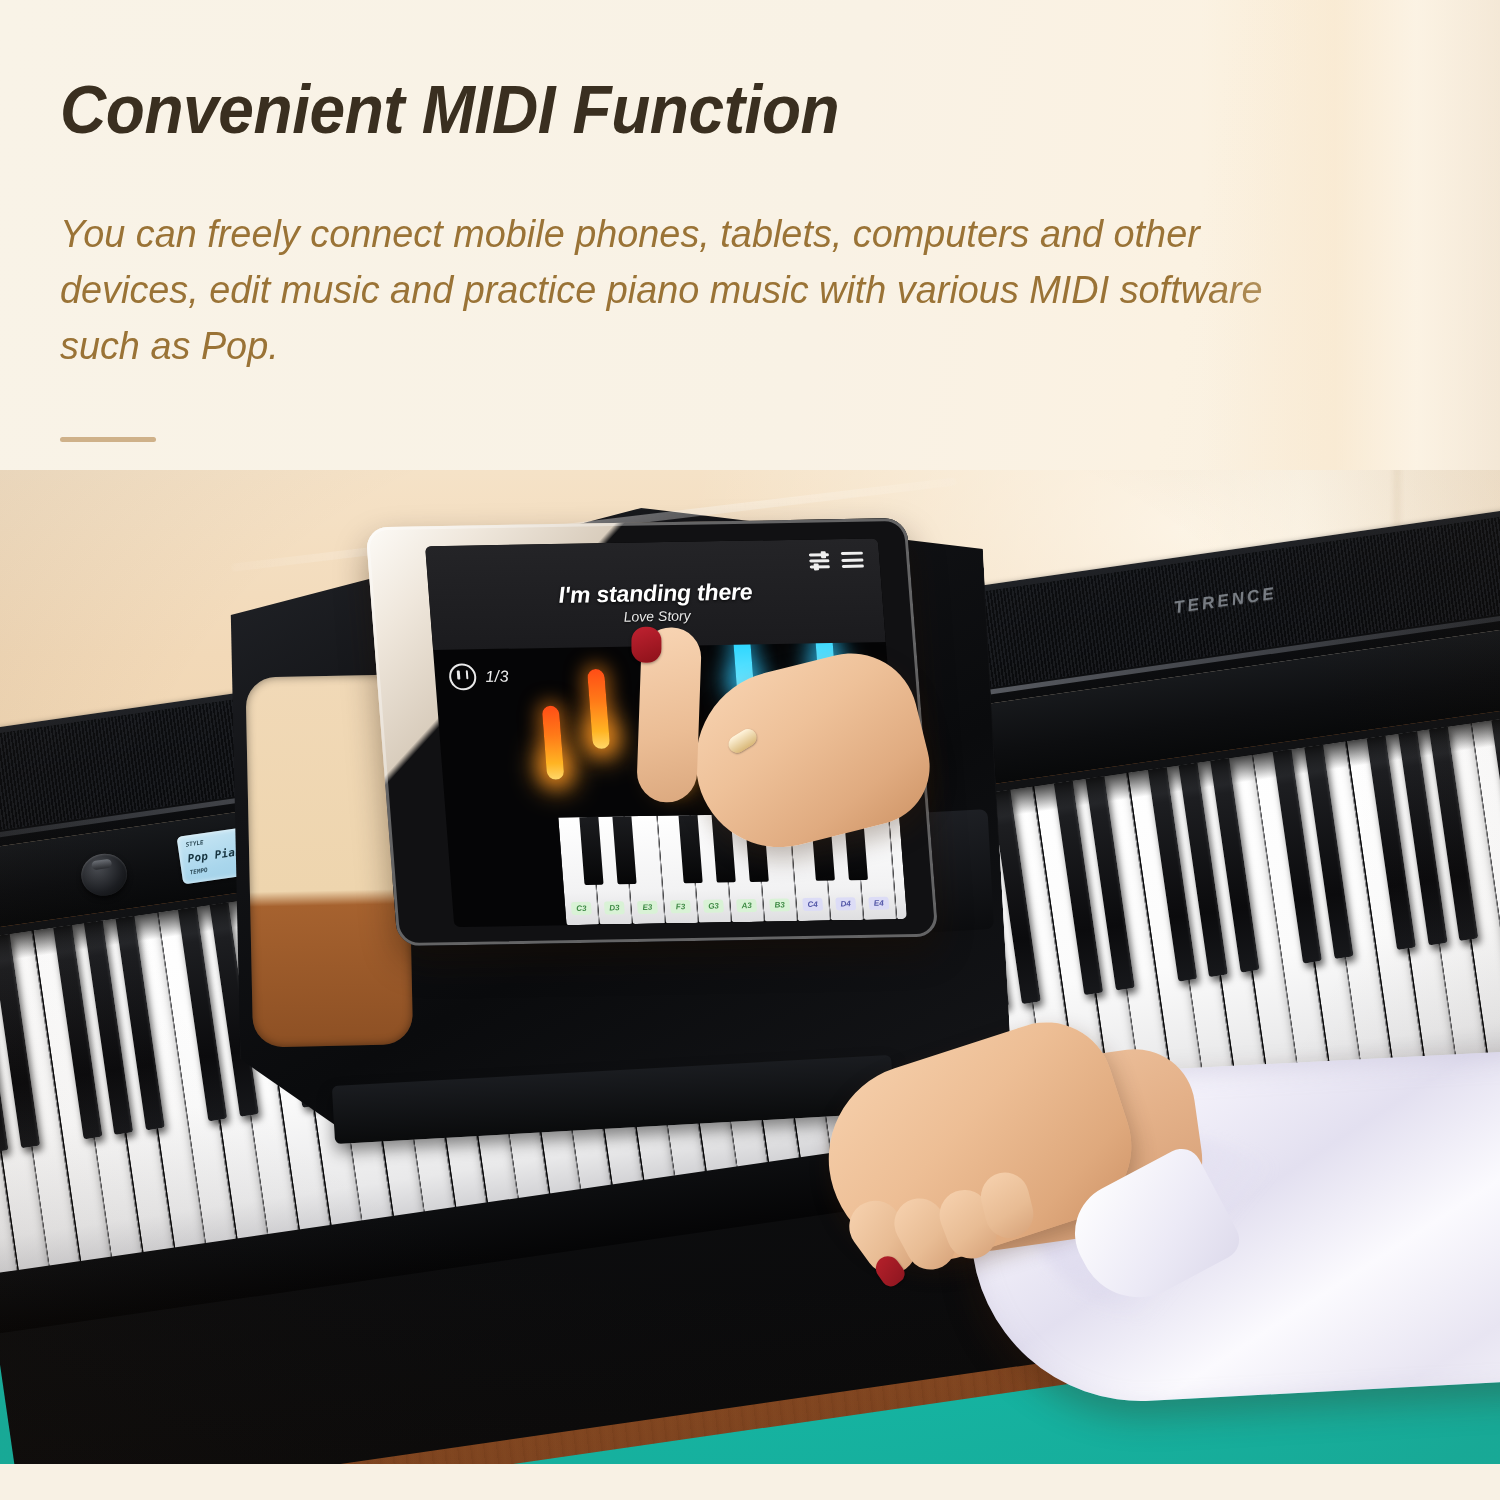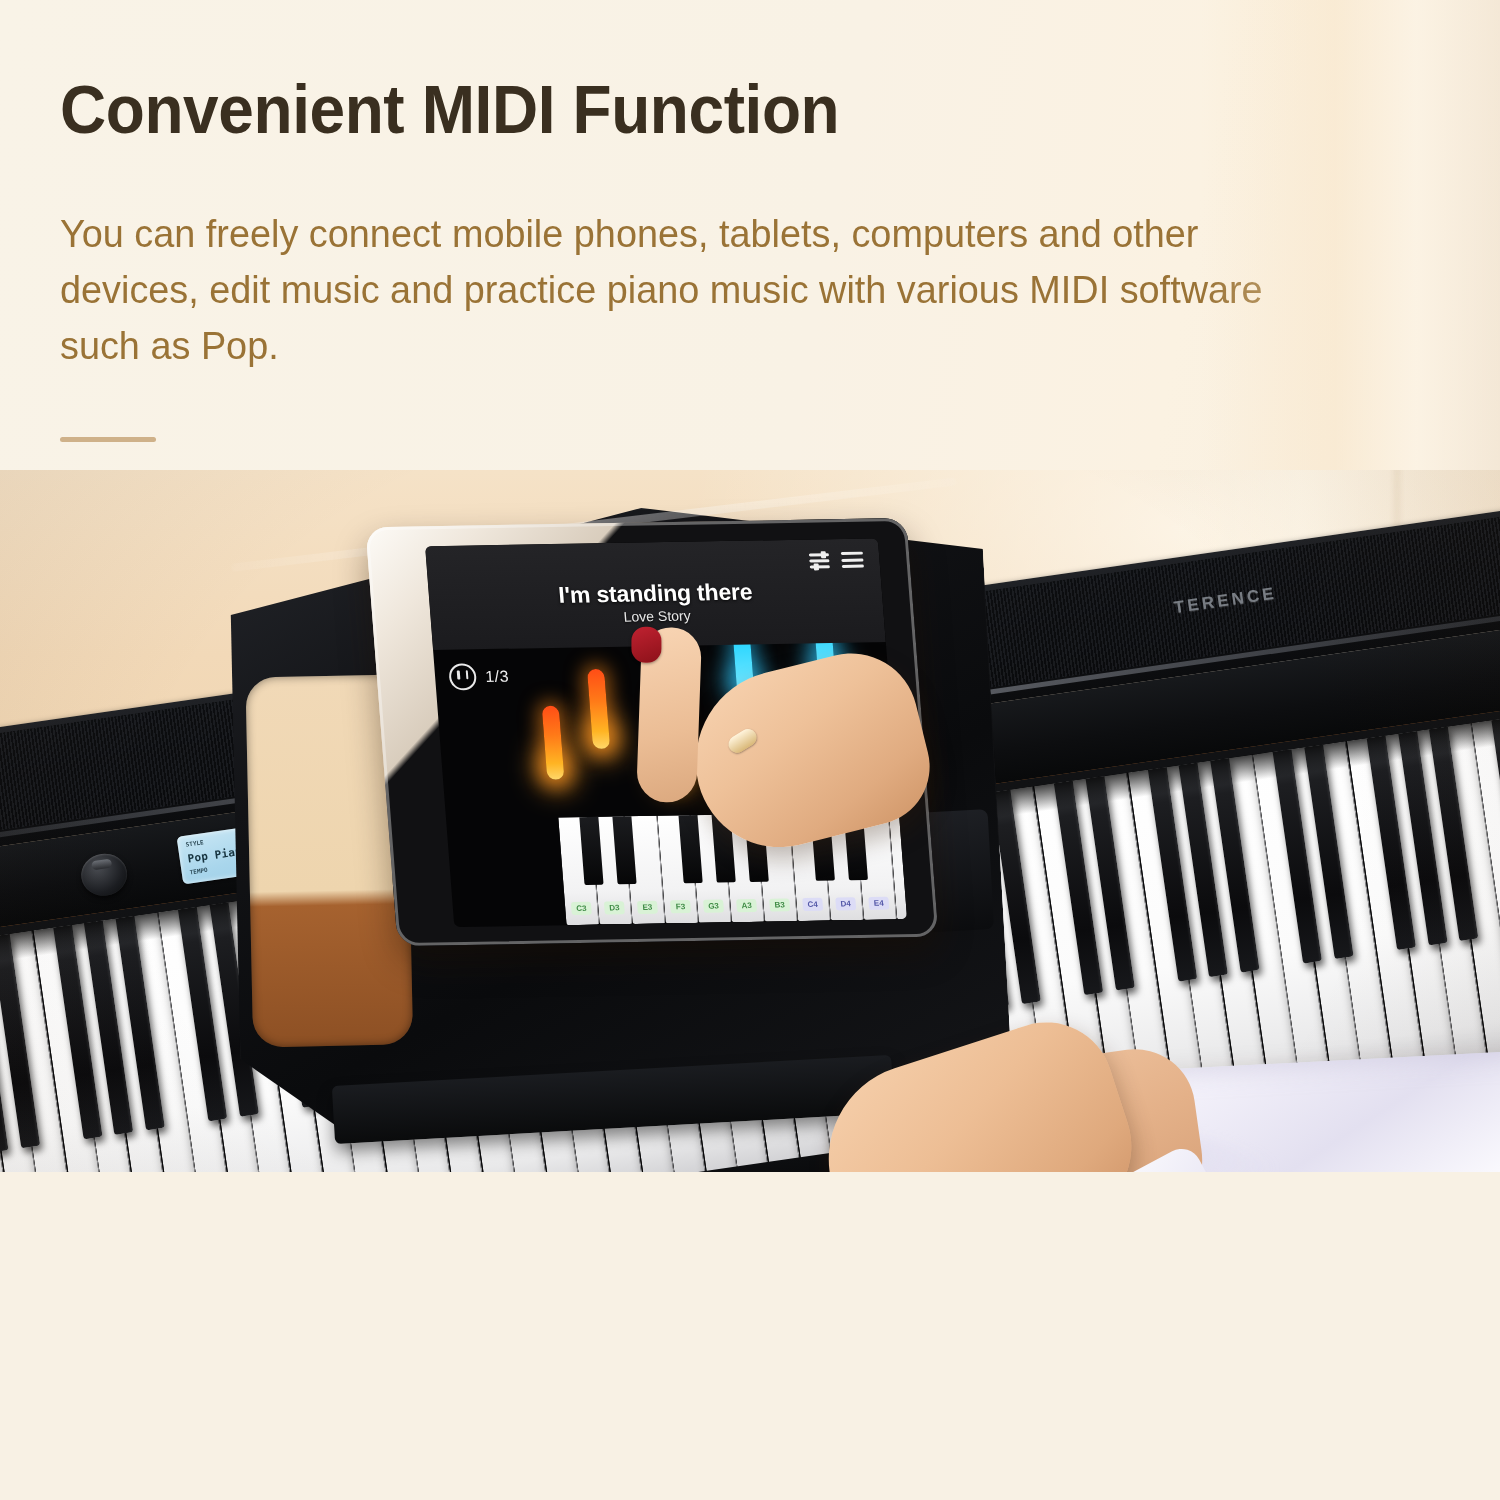--- a/index.html
+++ b/index.html
@@ -1,21 +1,21 @@
 <!DOCTYPE html>
 <html><head>
 <meta charset="utf-8">
 <style>
   html,body{margin:0;padding:0;}
   body{
     width:1500px;height:1500px;overflow:hidden;
     font-family:"Liberation Sans","DejaVu Sans",sans-serif;
     background:#f8f1e4;
   }
-  .stage{position:relative;width:1500px;height:1172px;overflow:hidden;background:#14b8a6;}
+  .stage{position:relative;width:1500px;height:1464px;overflow:hidden;background:#14b8a6;font-style:italic;}
 
   
   .copy{position:absolute;left:0;top:0;width:1500px;height:470px;z-index:40;
         background:linear-gradient(100deg,#f9f3e7 0%,#f9f2e5 55%,#fbf2e2 78%,#f7eedf 100%);}
   .copy:after{content:"";position:absolute;right:0;top:0;width:300px;height:470px;
         background:linear-gradient(90deg,rgba(250,236,214,0) 0%,rgba(249,230,201,.55) 45%,rgba(252,243,228,.85) 72%,rgba(240,225,205,.5) 100%);}
   .headline{position:absolute;left:60px;top:74px;font-size:68px;line-height:1.05;
         font-weight:700;color:#3a2f20;letter-spacing:-.4px;
         font-family:"Liberation Sans","DejaVu Sans",sans-serif;transform:scaleX(.94);transform-origin:left center;}
   .subcopy{position:absolute;left:60px;top:206px;width:1310px;font-size:39px;line-height:1.44;

